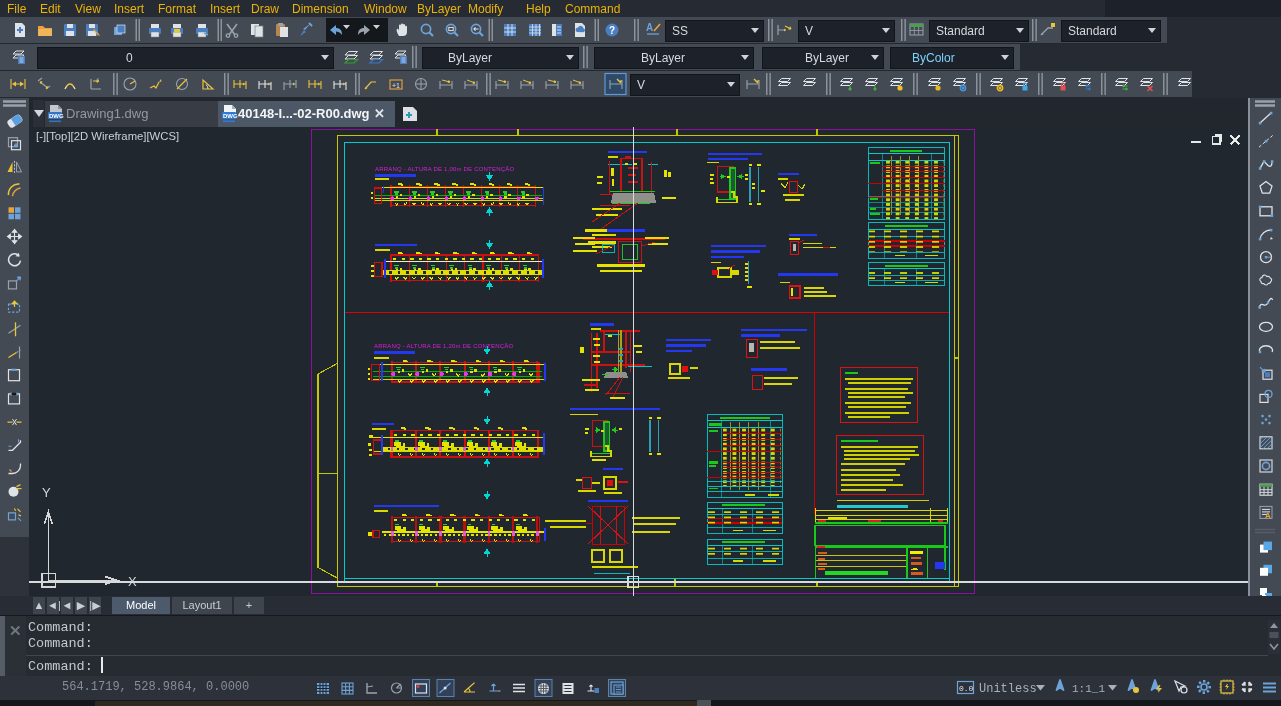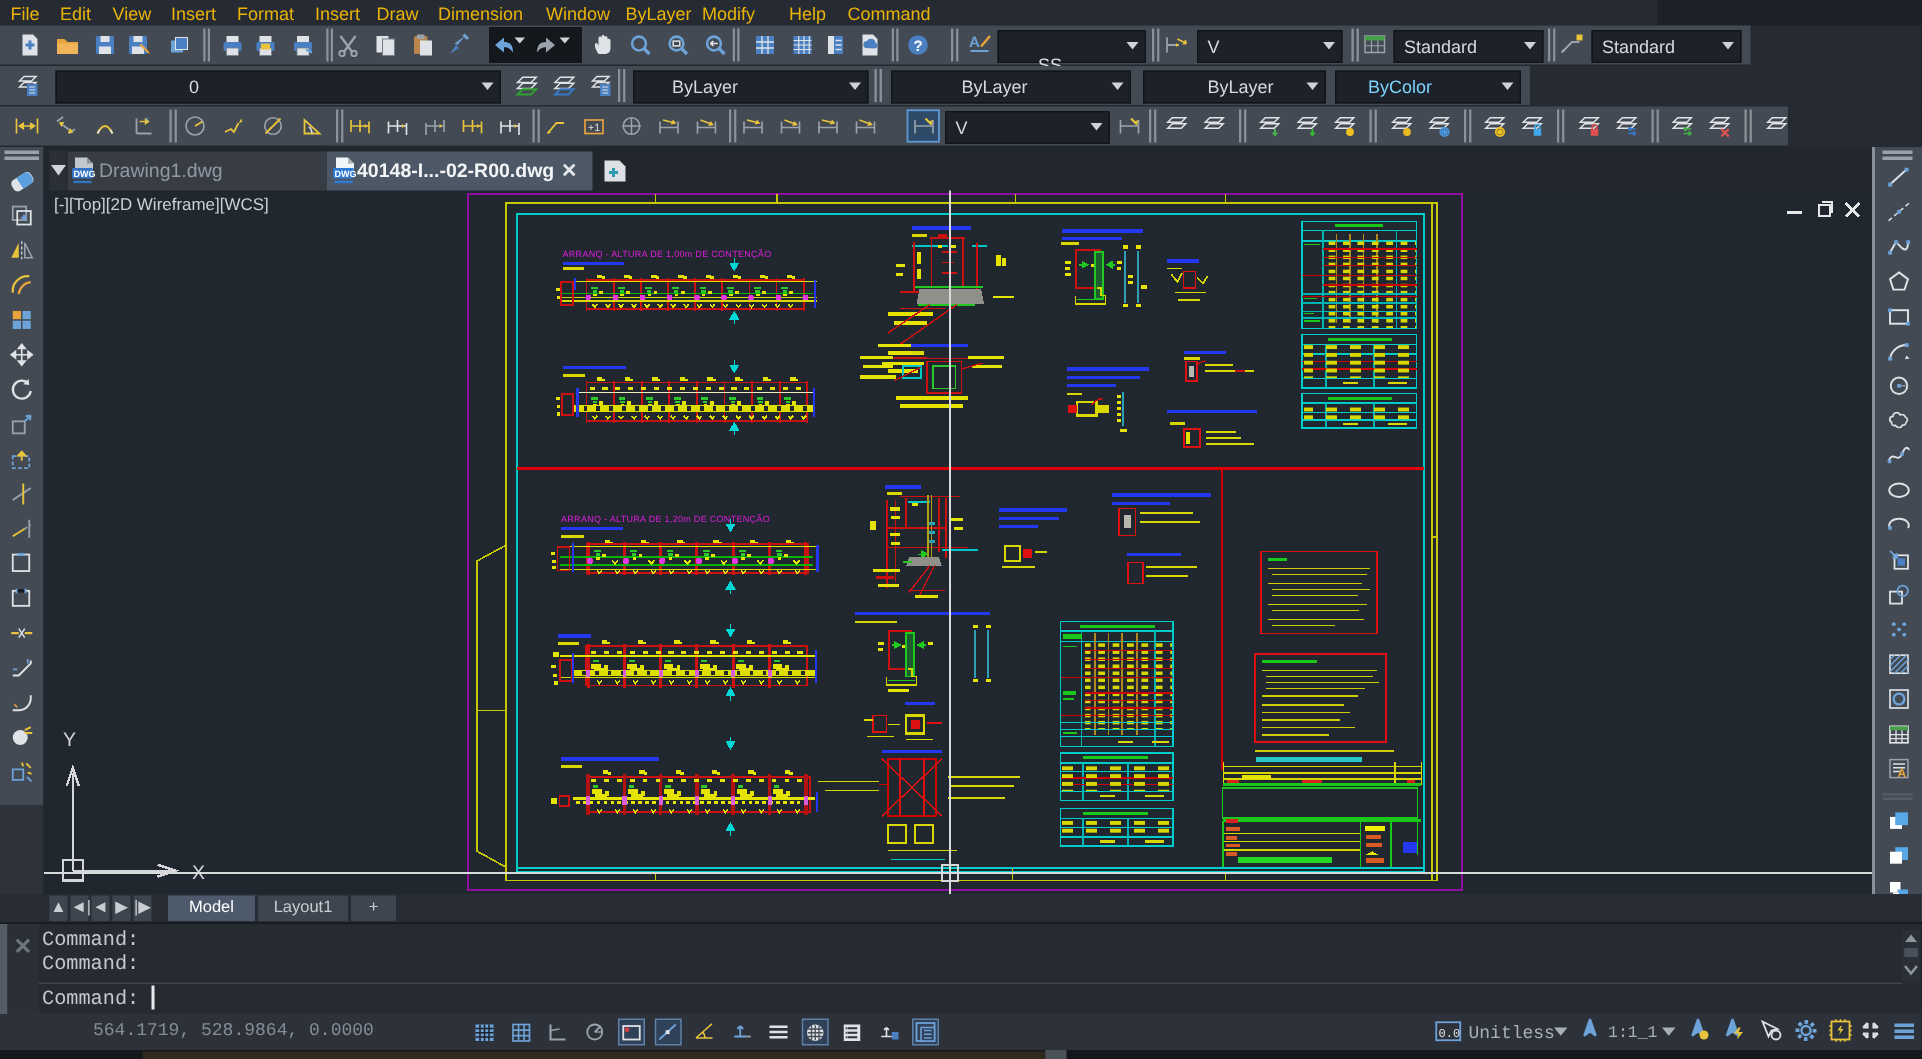--- a/index.html
+++ b/index.html
@@ -42,21 +42,21 @@
       <span style="position:absolute;left:364px;top:2px;">Window</span>
       <span style="position:absolute;left:417px;top:2px;">ByLayer</span>
       <span style="position:absolute;left:468px;top:2px;">Modify</span>
       <span style="position:absolute;left:526px;top:2px;">Help</span>
       <span style="position:absolute;left:565px;top:2px;">Command</span>
     </div>
 <div class="abs" id="row1">
       <div style="position:absolute;left:0;top:9px;width:3px;height:10px;background:#2fa44f;"></div>
       <div class="tb" id="tb1">
         <div class="combo" style="left:665px;width:97px;">
-          <span style="position:absolute;left:6px;top:15px;margin-left:20px;">SS</span>
+          <span style="position:absolute;left:6px;top:3px;">SS</span>
           <div class="arr"></div>
         </div>
  <div class="combo" style="left:798px;width:95px;">
           <span style="position:absolute;left:6px;top:3px;">V</span>
           <div class="arr"></div>
         </div>
  <div class="combo" style="left:929px;width:98px;">
           <span style="position:absolute;left:6px;top:3px;">Standard</span>
           <div class="arr"></div>
         </div>

